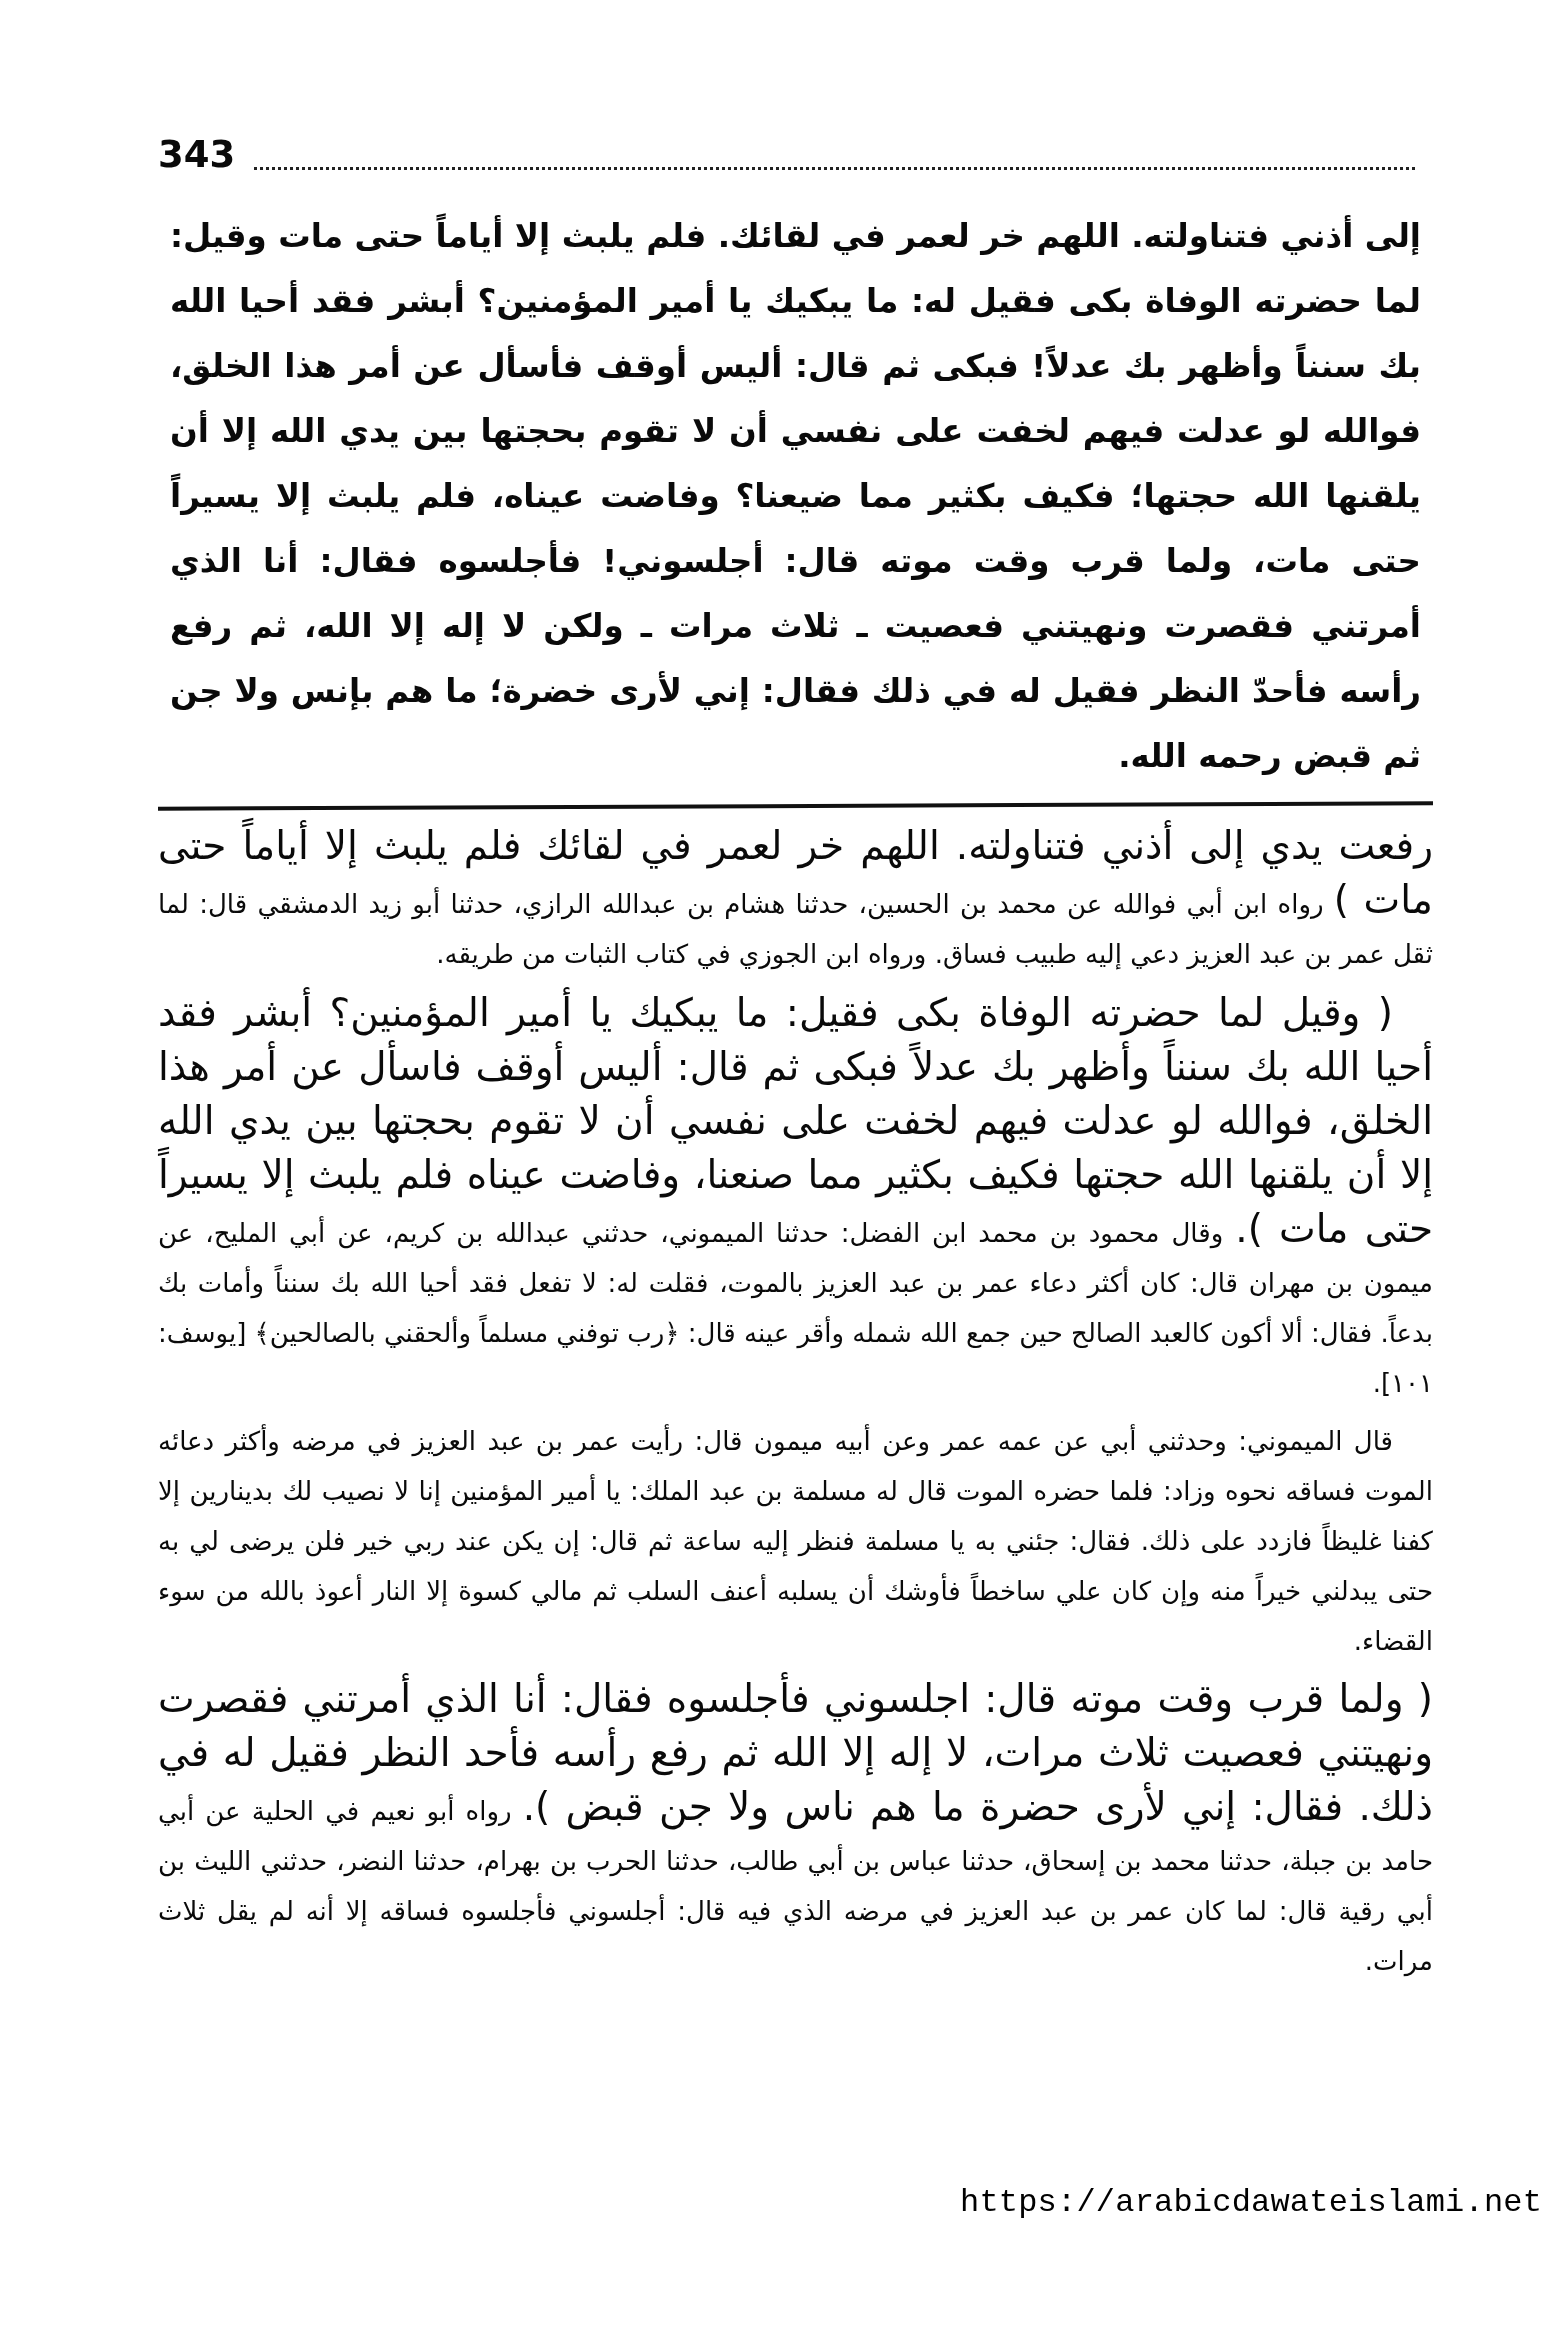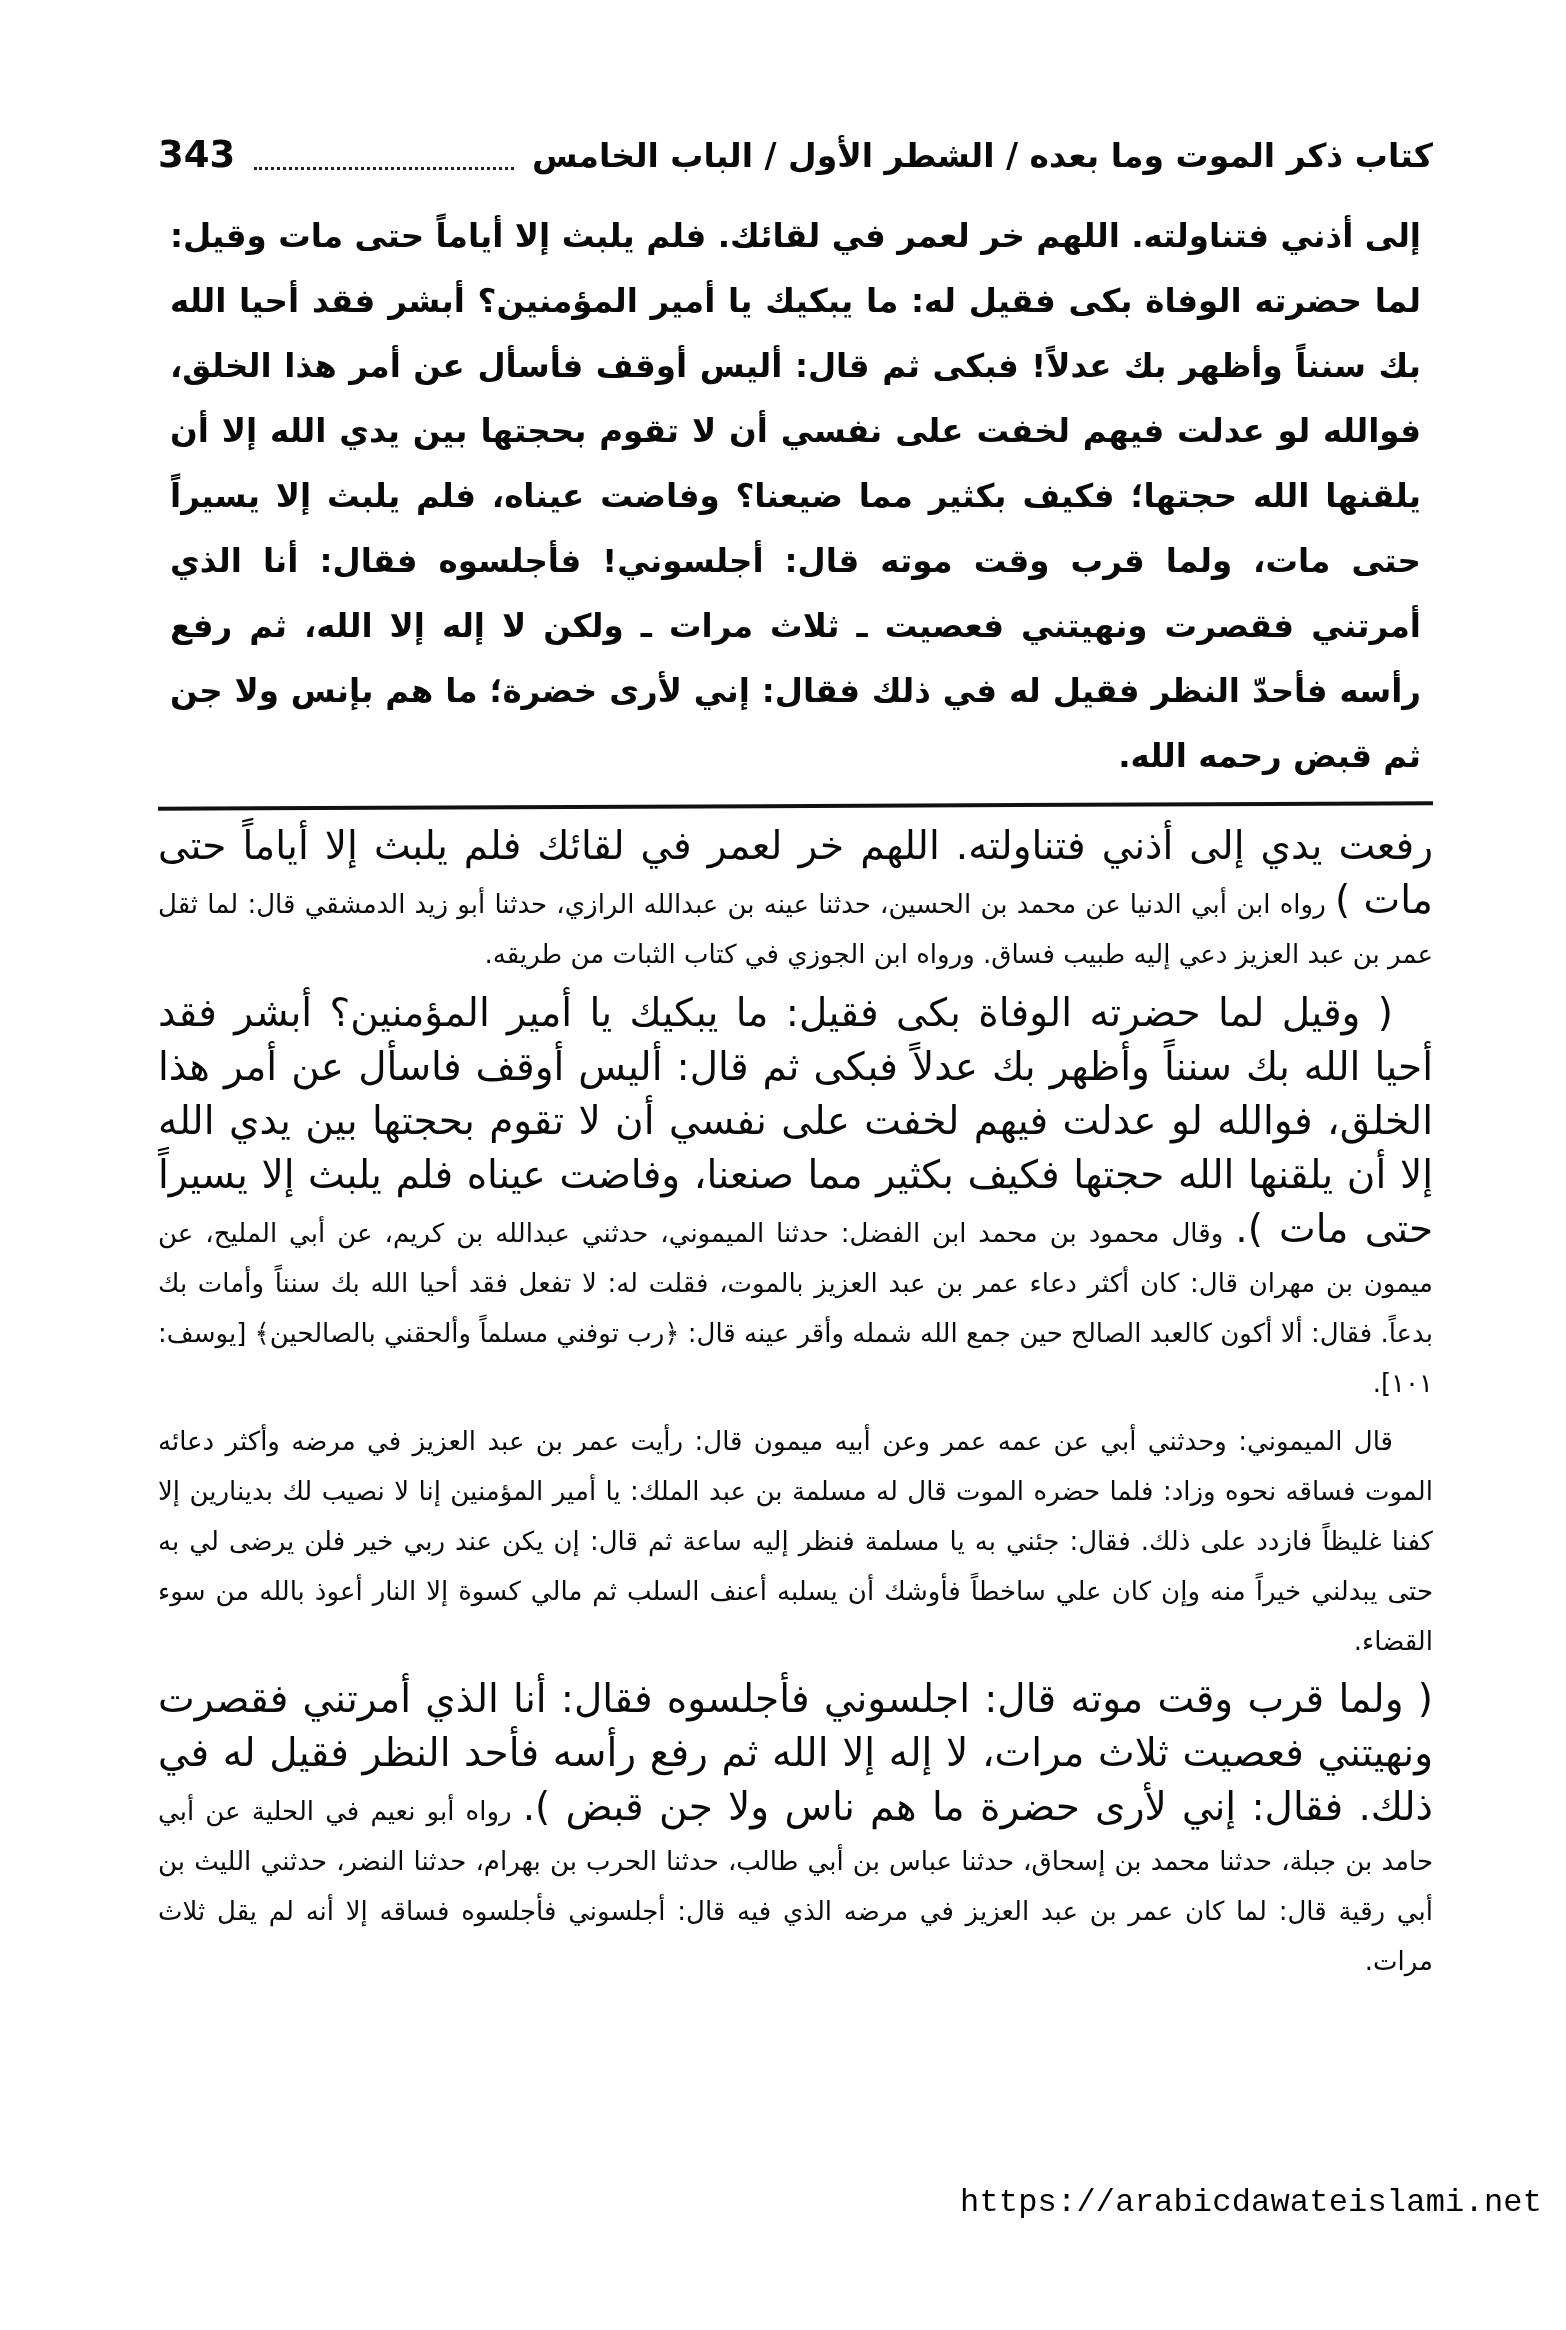--- a/index.html
+++ b/index.html
@@ -89,34 +89,33 @@
       direction: ltr;
       letter-spacing: 0.2px;
     }
   </style>
 </head>
 <body>
 
 <div class="page">
 
   <div class="running-head">
-    <span class="title">كتاب ذكر الموت وما بعده / الشطر الأول / الباب الخامس</span>
     <span class="leader"></span>
     <span class="pageno">343</span>
   </div>
 
   <div class="main-text">
     <p>إلى أذني فتناولته. اللهم خر لعمر في لقائك. فلم يلبث إلا أياماً حتى مات وقيل: لما حضرته الوفاة بكى فقيل له: ما يبكيك يا أمير المؤمنين؟ أبشر فقد أحيا الله بك سنناً وأظهر بك عدلاً! فبكى ثم قال: أليس أوقف فأسأل عن أمر هذا الخلق، فوالله لو عدلت فيهم لخفت على نفسي أن لا تقوم بحجتها بين يدي الله إلا أن يلقنها الله حجتها؛ فكيف بكثير مما ضيعنا؟ وفاضت عيناه، فلم يلبث إلا يسيراً حتى مات، ولما قرب وقت موته قال: أجلسوني! فأجلسوه فقال: أنا الذي أمرتني فقصرت ونهيتني فعصيت ـ ثلاث مرات ـ ولكن لا إله إلا الله، ثم رفع رأسه فأحدّ النظر فقيل له في ذلك فقال: إني لأرى خضرة؛ ما هم بإنس ولا جن ثم قبض رحمه الله.</p>
   </div>
 
   <div class="rule"></div>
 
   <div class="notes">
     <p>
-      <span class="quote">رفعت يدي إلى أذني فتناولته. اللهم خر لعمر في لقائك فلم يلبث إلا أياماً حتى مات )</span><span> رواه ابن أبي الدنيا عن محمد بن الحسين، حدثنا عينه بن عبدالله الرازي، حدثنا أبو زيد الدمشقي قال: لما ثقل عمر بن عبد العزيز دعي إليه طبيب فساق. ورواه ابن الجوزي في كتاب الثبات من طريقه.</span>
+      <span class="quote">رفعت يدي إلى أذني فتناولته. اللهم خر لعمر في لقائك فلم يلبث إلا أياماً حتى مات )</span><span> رواه ابن أبي فوالله عن محمد بن الحسين، حدثنا هشام بن عبدالله الرازي، حدثنا أبو زيد الدمشقي قال: لما ثقل عمر بن عبد العزيز دعي إليه طبيب فساق. ورواه ابن الجوزي في كتاب الثبات من طريقه.</span>
     </p>
     <p class="indent">
       <span class="quote">( وقيل لما حضرته الوفاة بكى فقيل: ما يبكيك يا أمير المؤمنين؟ أبشر فقد أحيا الله بك سنناً وأظهر بك عدلاً فبكى ثم قال: أليس أوقف فاسأل عن أمر هذا الخلق، فوالله لو عدلت فيهم لخفت على نفسي أن لا تقوم بحجتها بين يدي الله إلا أن يلقنها الله حجتها فكيف بكثير مما صنعنا، وفاضت عيناه فلم يلبث إلا يسيراً حتى مات ).</span><span> وقال محمود بن محمد ابن الفضل: حدثنا الميموني، حدثني عبدالله بن كريم، عن أبي المليح، عن ميمون بن مهران قال: كان أكثر دعاء عمر بن عبد العزيز بالموت، فقلت له: لا تفعل فقد أحيا الله بك سنناً وأمات بك بدعاً. فقال: ألا أكون كالعبد الصالح حين جمع الله شمله وأقر عينه قال: ﴿رب توفني مسلماً وألحقني بالصالحين﴾ [يوسف: ١٠١].</span>
     </p>
     <p class="indent">
       <span>قال الميموني: وحدثني أبي عن عمه عمر وعن أبيه ميمون قال: رأيت عمر بن عبد العزيز في مرضه وأكثر دعائه الموت فساقه نحوه وزاد: فلما حضره الموت قال له مسلمة بن عبد الملك: يا أمير المؤمنين إنا لا نصيب لك بدينارين إلا كفنا غليظاً فازدد على ذلك. فقال: جئني به يا مسلمة فنظر إليه ساعة ثم قال: إن يكن عند ربي خير فلن يرضى لي به حتى يبدلني خيراً منه وإن كان علي ساخطاً فأوشك أن يسلبه أعنف السلب ثم مالي كسوة إلا النار أعوذ بالله من سوء القضاء.</span>
     </p>
     <p>
       <span class="quote">( ولما قرب وقت موته قال: اجلسوني فأجلسوه فقال: أنا الذي أمرتني فقصرت ونهيتني فعصيت ثلاث مرات، لا إله إلا الله ثم رفع رأسه فأحد النظر فقيل له في ذلك. فقال: إني لأرى حضرة ما هم ناس ولا جن قبض ).</span><span> رواه أبو نعيم في الحلية عن أبي حامد بن جبلة، حدثنا محمد بن إسحاق، حدثنا عباس بن أبي طالب، حدثنا الحرب بن بهرام، حدثنا النضر، حدثني الليث بن أبي رقية قال: لما كان عمر بن عبد العزيز في مرضه الذي فيه قال: أجلسوني فأجلسوه فساقه إلا أنه لم يقل ثلاث مرات.</span>
     </p>

